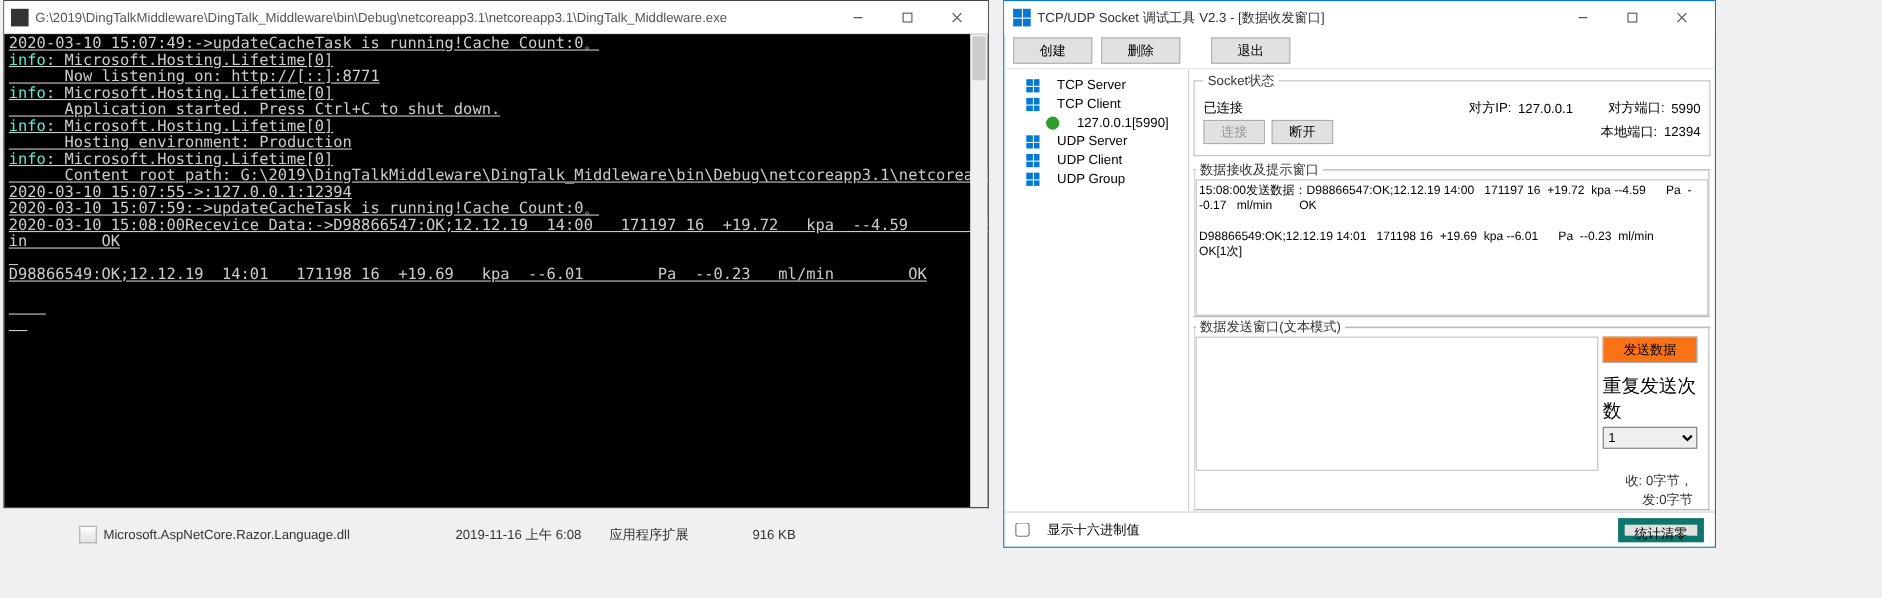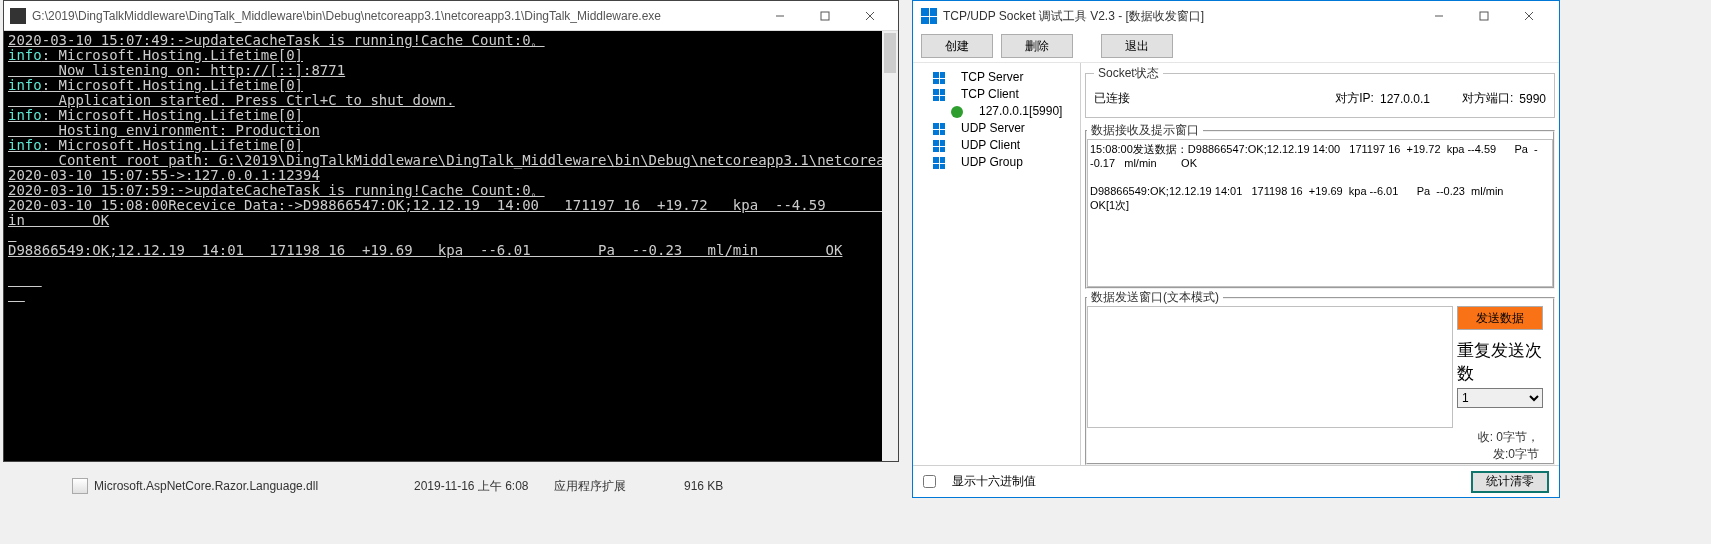--- a/index.html
+++ b/index.html
@@ -269,21 +269,21 @@
   display: flex;
   align-items: center;
   gap: 16px;
   font-size: 12px;
 }
 .hex-check input { width: 13px; height: 13px; }
 .stat-clear {
   margin-left: auto;
   width: 78px;
   height: 22px;
-  border: 2px solid #0f766e;
+  border: 6px solid #0f766e;
   background: #e1e1e1;
   cursor: pointer;
   font-size: 12px;
 }
 </style>
 </head>
 <body>
 
 <div class="console-window">
   <div class="console-titlebar">
@@ -410,20 +410,27 @@
     <div class="socket-right">
       <fieldset class="socket-status">
         <legend>Socket状态</legend>
         <div class="status-row">
           <span class="status-label" style="min-width:100px">已连接</span>
           <span style="flex:1"></span>
           <span>对方IP:</span>
           <span style="min-width:76px">127.0.0.1</span>
           <span>对方端口:</span>
           <span>5990</span>
+        </div>
+        <div class="status-row">
+          <button class="st-btn disabled">连接</button>
+          <button class="st-btn">断开</button>
+          <span style="flex:1"></span>
+          <span>本地端口:</span>
+          <span>12394</span>
         </div>
       </fieldset>
       <fieldset class="recv-box">
         <legend>数据接收及提示窗口</legend>
         <textarea readonly="" id="recv-text" style="">15:08:00发送数据：D98866547:OK;12.12.19 14:00   171197 16  +19.72  kpa --4.59      Pa  --0.17   ml/min        OK
 
 D98866549:OK;12.12.19 14:01   171198 16  +19.69  kpa --6.01      Pa  --0.23  ml/min        OK[1次]</textarea>
       </fieldset>
       <fieldset class="send-box">
         <legend>数据发送窗口(文本模式)</legend>

